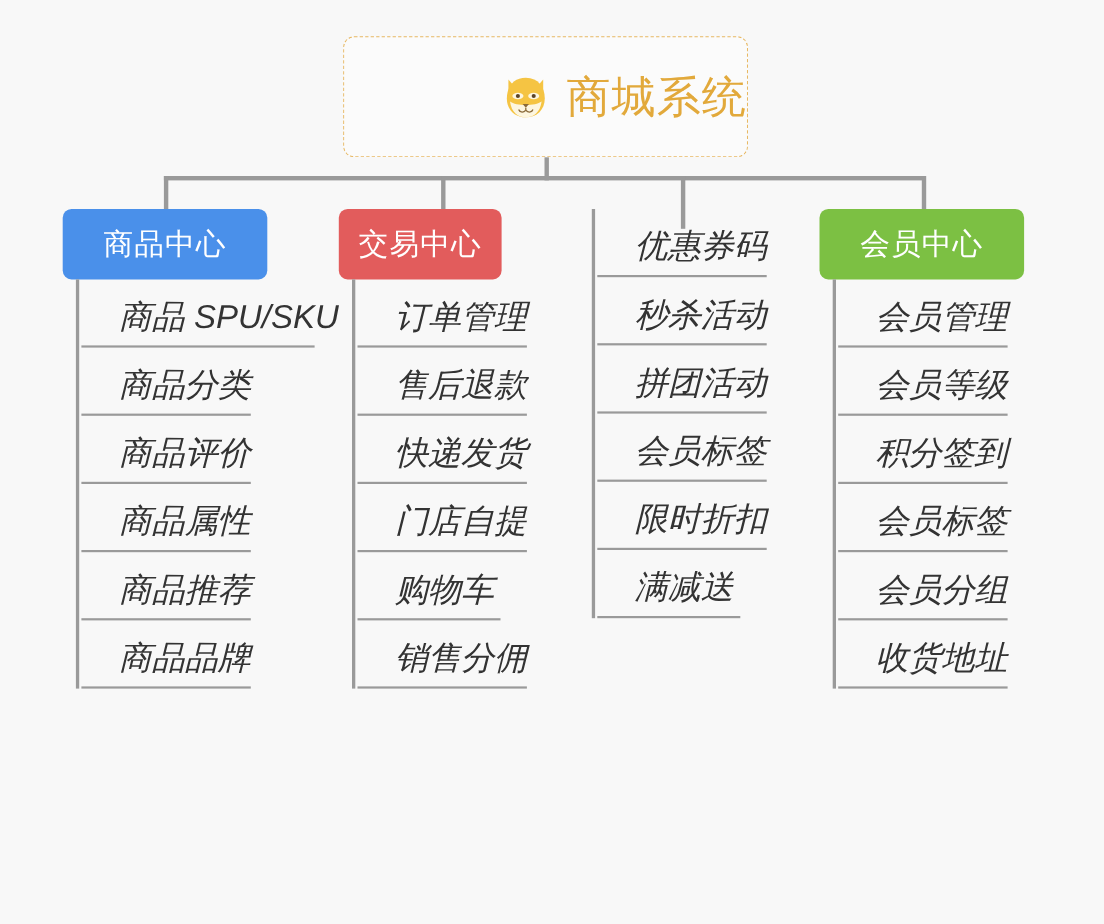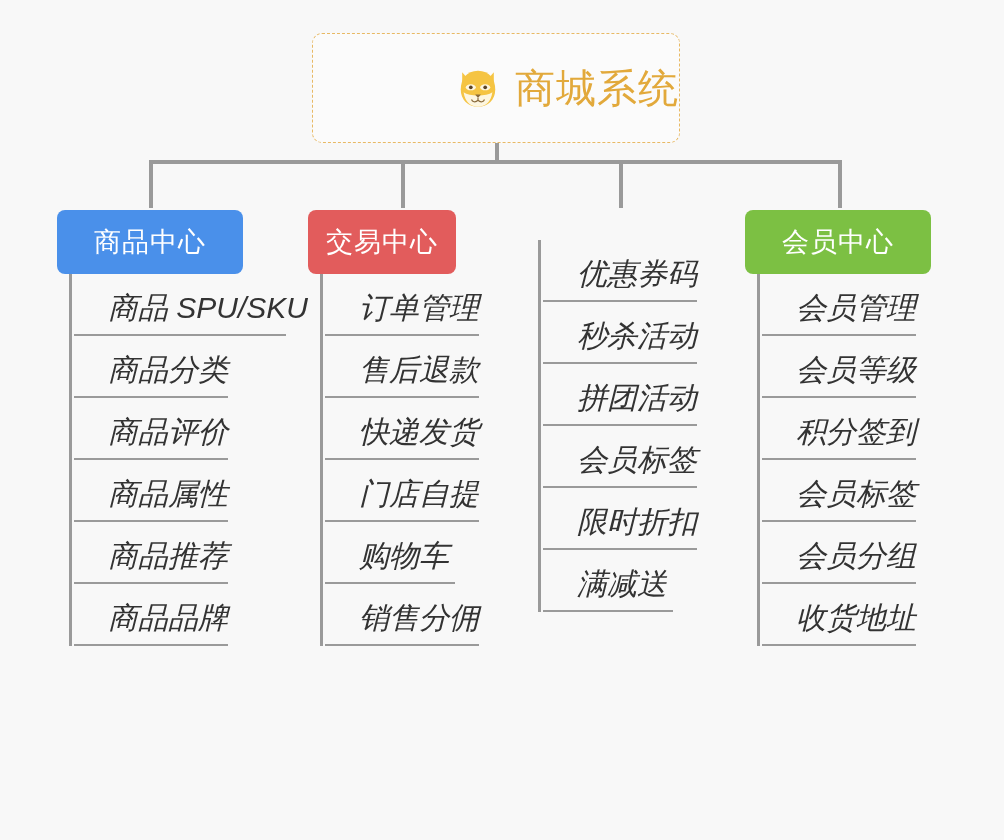--- a/index.html
+++ b/index.html
@@ -71,21 +71,21 @@
   }
   .conn-drop {              
     top: 160px;
     width: 4px;
     height: 48px;
   }
 
   
   .column {
     position: absolute;
-    top: 210px;
+    top: 190px;
   }
   .cat-header {
     box-sizing: border-box;
     height: 64px;
     border-radius: 8px;
     display: flex;
     align-items: center;
     justify-content: center;
     color: #ffffff;
     font-size: 27px;
@@ -168,21 +168,21 @@
           <div class="leaf-item" style="width: 154px; border-bottom-color: rgb(154, 154, 154);">订单管理</div>
           <div class="leaf-item" style="width: 154px; border-bottom-color: rgb(154, 154, 154);">售后退款</div>
           <div class="leaf-item" style="width: 154px; border-bottom-color: rgb(154, 154, 154);">快递发货</div>
           <div class="leaf-item" style="width: 154px; border-bottom-color: rgb(154, 154, 154);">门店自提</div>
           <div class="leaf-item" style="width: 130px; border-bottom-color: rgb(154, 154, 154);">购物车</div>
           <div class="leaf-item" style="width: 154px; border-bottom-color: rgb(154, 154, 154);">销售分佣</div>
         </div>
       </div>
       <div class="column" style="left: 526px;">
         <div class="leaf-list" style="border-left-color: rgb(154, 154, 154);">
-          <div class="leaf-item" style="width: 154px; border-bottom-color: rgb(154, 154, 154); margin-top: 30px;">优惠券码</div>
+          <div class="leaf-item" style="width: 154px; border-bottom-color: rgb(154, 154, 154);">优惠券码</div>
           <div class="leaf-item" style="width: 154px; border-bottom-color: rgb(154, 154, 154);">秒杀活动</div>
           <div class="leaf-item" style="width: 154px; border-bottom-color: rgb(154, 154, 154);">拼团活动</div>
           <div class="leaf-item" style="width: 154px; border-bottom-color: rgb(154, 154, 154);">会员标签</div>
           <div class="leaf-item" style="width: 154px; border-bottom-color: rgb(154, 154, 154);">限时折扣</div>
           <div class="leaf-item" style="width: 130px; border-bottom-color: rgb(154, 154, 154);">满减送</div>
         </div>
       </div>
       <div class="column" style="left: 745px;">
         <div class="cat-header" style="background: rgb(124, 192, 67); width: 186px;">会员中心</div>
         <div class="leaf-list" style="border-left-color: rgb(154, 154, 154);">

